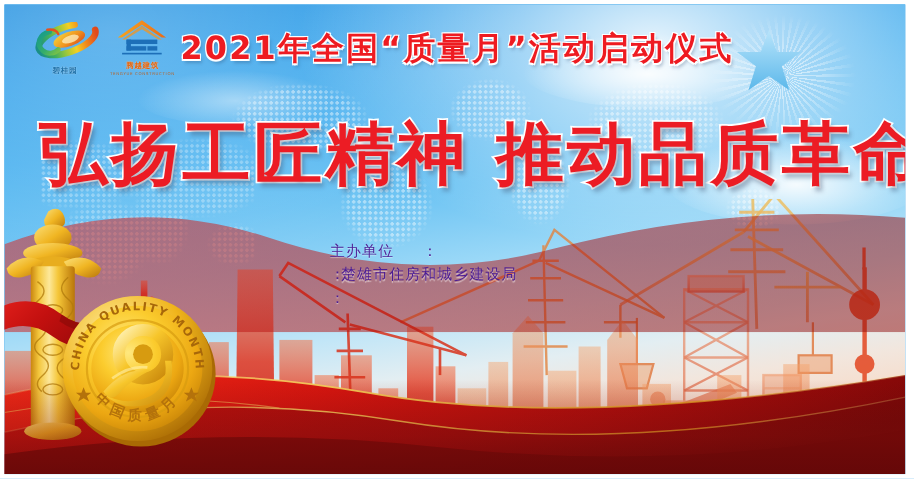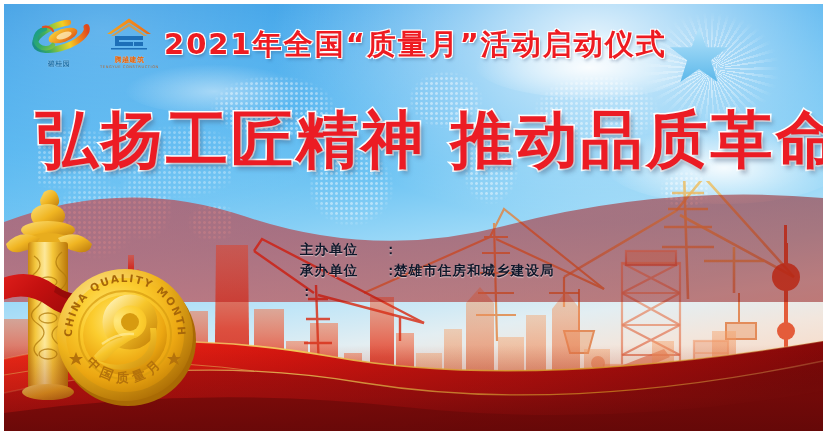--- a/index.html
+++ b/index.html
@@ -159,27 +159,26 @@
     z-index:6;
   }
 
   
   .orgs{
     position:absolute;
     left:296px;top:215px;
     z-index:7;
     font-family:"DejaVu Sans","Liberation Sans",sans-serif;
     font-size:13.5px;
-    font-weight:bold;
-    color:#0f172a;
+    font-weight:normal;
+    color:#4c1d95;
     line-height:21px;
     letter-spacing:1.1px;
     text-shadow:0 1px 1px rgba(255,255,255,.55);
     white-space:nowrap;
-    margin-top:20px;
   }
   .orgs .row{display:flex;}
   .orgs .lbl{width:84px;text-align:left;}
   .orgs .lbl.blank{visibility:hidden;}
   .orgs .colon{width:10px;}
   .orgs .val{}
 
   
   .huabiao{position:absolute;left:-4px;top:182px;width:96px;height:230px;z-index:5;}
 
@@ -281,21 +280,20 @@
     <div class="title">2021年全国“质量月”活动启动仪式</div>
 
     <div class="slogan">弘扬工匠精神  推动品质革命</div>
 
     <div class="orgs">
       <div class="row">
         <span class="lbl">主办单位</span>
         <span class="colon">：</span>
       </div>
       <div class="row">
-        <span class="lbl">承办单位</span>
         <span class="colon">：</span>
         <span class="val">楚雄市住房和城乡建设局</span>
       </div>
       <div class="row">
         <span class="colon">：</span>
       </div>
     </div>
 
     <svg class="scene" viewBox="0 0 819 250" preserveAspectRatio="none" aria-hidden="true">
       <defs>

